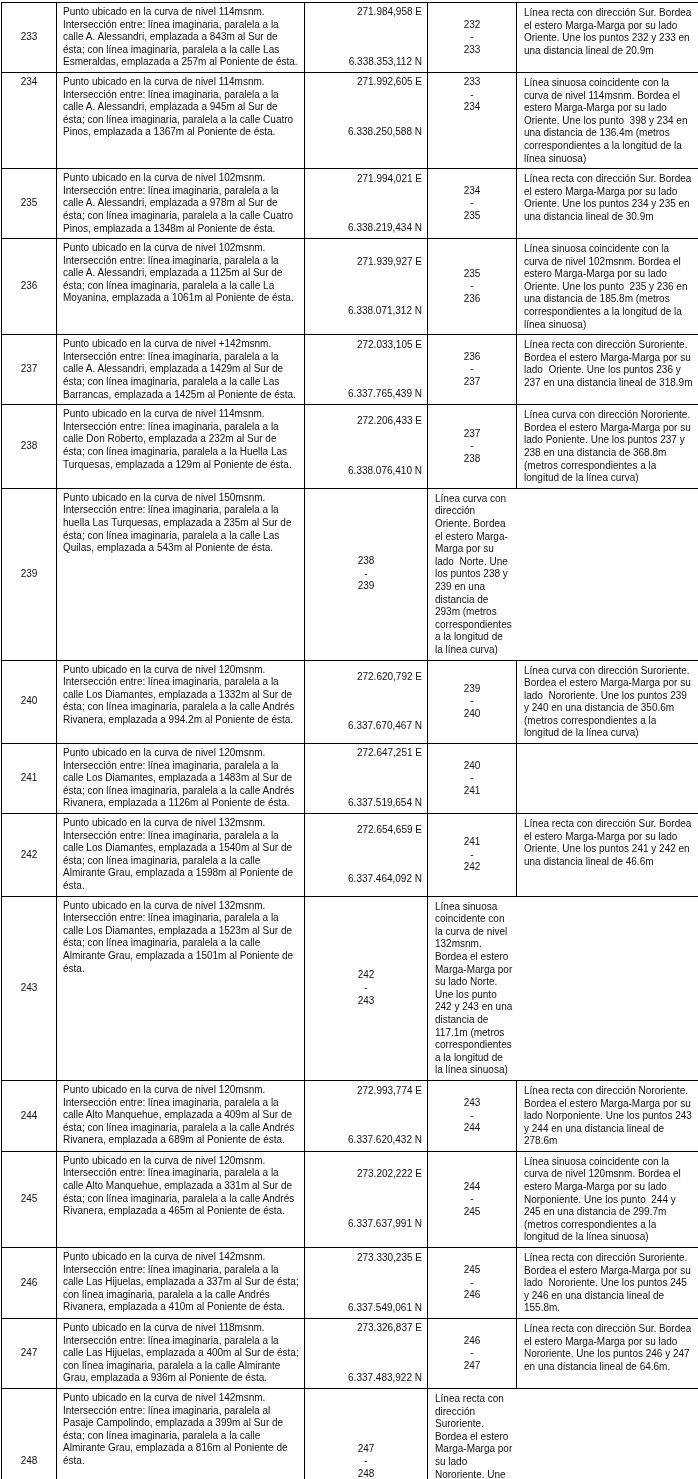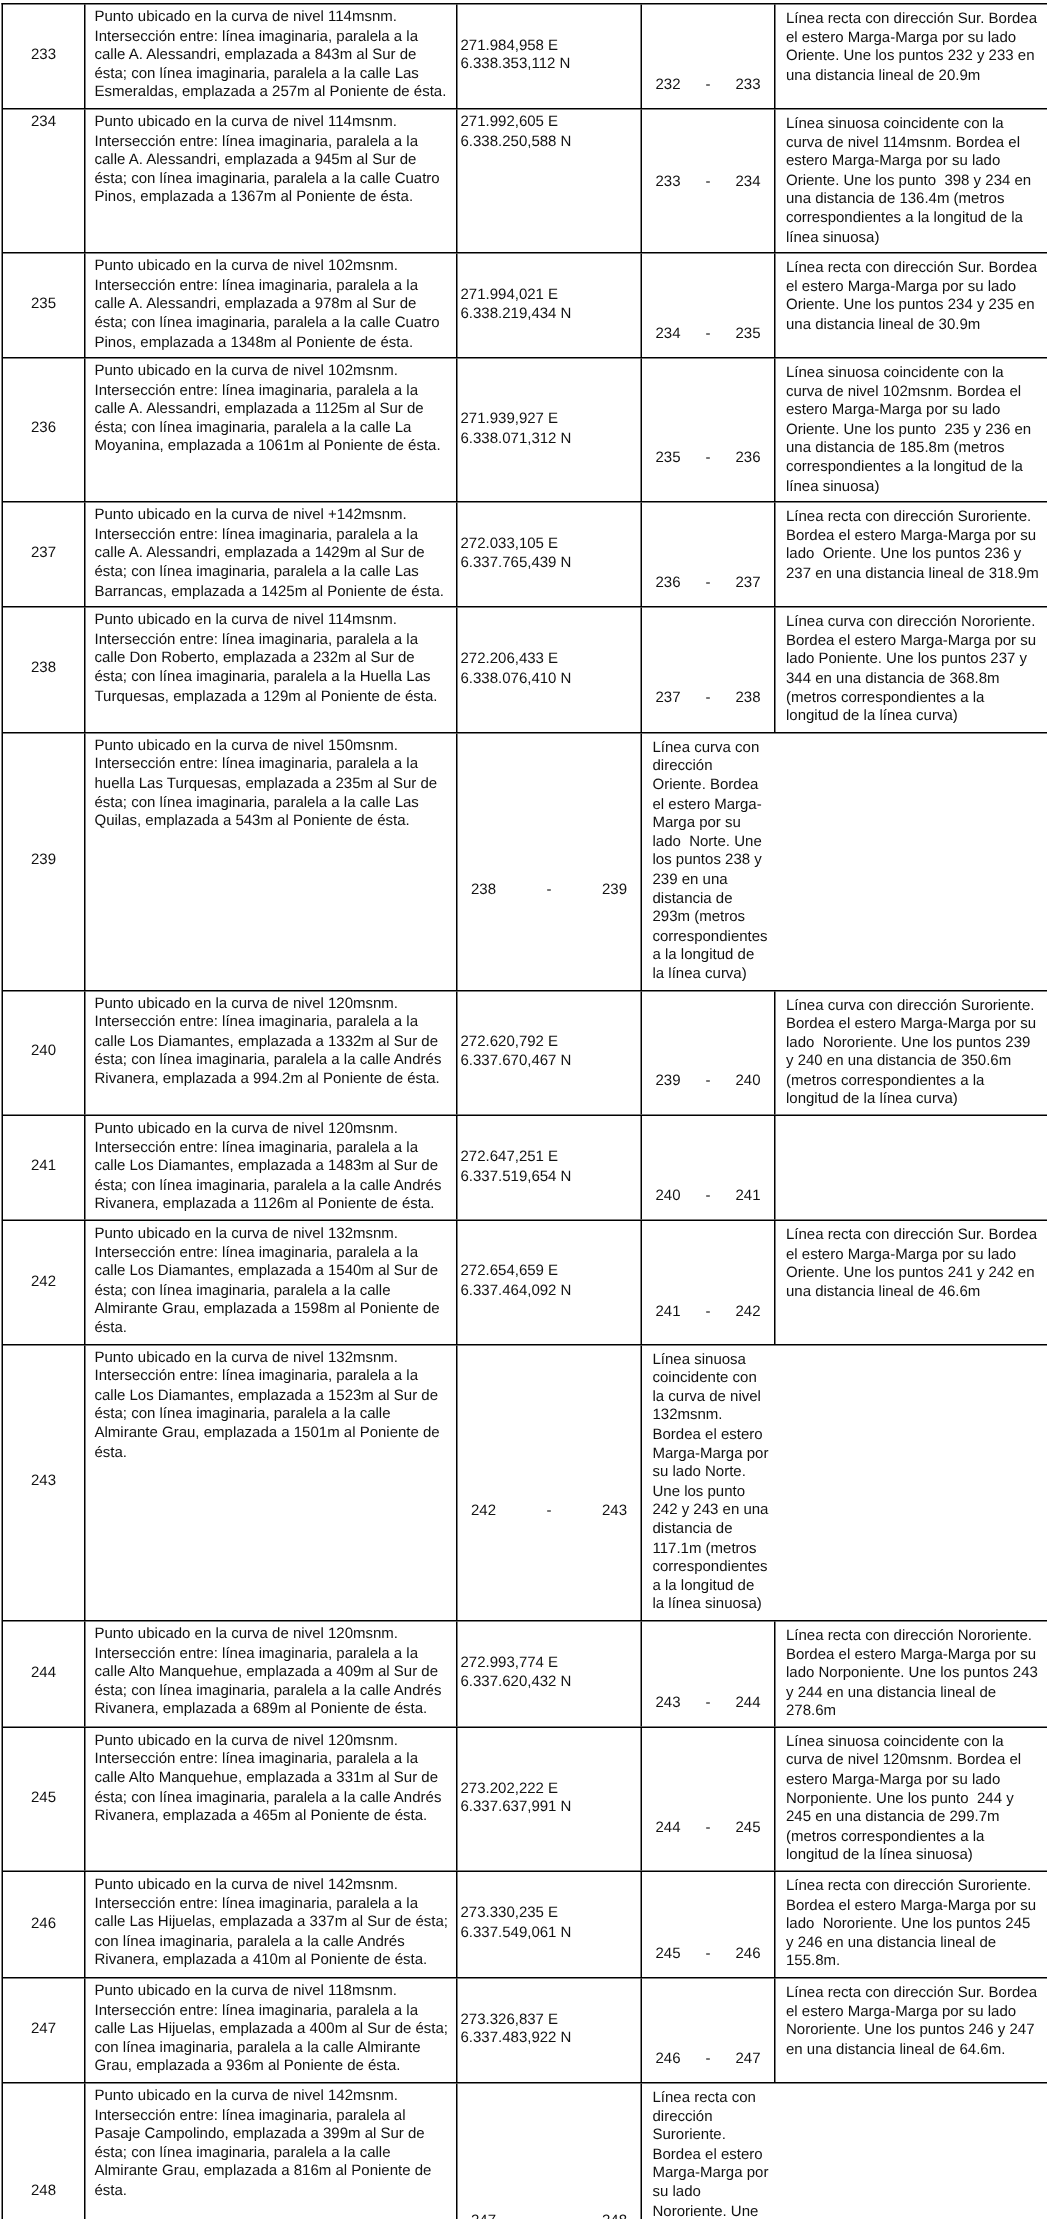--- a/index.html
+++ b/index.html
@@ -9,24 +9,24 @@
   .table{width:696px;margin-left:1px;border-top:1.5px solid #000;
          border-left:1.5px solid #000;border-right:1.5px solid #000;}
   .row{display:grid;grid-template-columns:55px 248px 123px 89px 1fr;
        border-bottom:1.5px solid #000;}
   .cell{box-sizing:border-box;font-size:10px;line-height:12.6px;
         border-right:1.5px solid #000;display:flex;flex-direction:column;
         justify-content:center;}
   .c-num{align-items:center;text-align:center;padding:2px 1px;}
   .c-desc{justify-content:flex-start;padding:3px 5px 3px 6px;
           white-space:pre-wrap;}
-  .c-coord{padding:2px 5px 2px 2px;}
+  .c-coord{text-align:right;padding:2px 5px 2px 2px;gap:37px;}
   .c-tramo{padding:2px 9px;}
-  .tramo-line{display:flex;flex-direction:row;justify-content:space-between;
-              width:100%;margin-top:40px;}
+  .tramo-line{display:flex;flex-direction:column;justify-content:space-between;
+              align-items:center;width:100%;}
   .c-linea{border-right:none;justify-content:flex-start;
            padding:4px 4px 3px 7px;white-space:pre-wrap;}
   .row.v-top .c-num,.row.v-top .c-coord,.row.v-top .c-tramo{
       justify-content:flex-start;padding-top:3px;}
   .sliver{display:grid;grid-template-columns:55px 248px 123px 89px 1fr;
           width:696px;margin-left:1px;height:4px;
           border-left:1.5px solid #000;border-right:1.5px solid #000;}
   .sliver>div{border-right:1.5px solid #000;}
   .sliver>div:last-child{border-right:none;}
 </style>
@@ -127,21 +127,21 @@
       <div>272.206,433 E</div>
       <div>6.338.076,410 N</div>
     </div>
     <div class="cell c-tramo">
       <div class="tramo-line">
         <span>237</span>
         <span>-</span>
         <span>238</span>
       </div>
     </div>
-    <div class="cell c-linea">Línea curva con dirección Nororiente. Bordea el estero Marga-Marga por su lado Poniente. Une los puntos 237 y 344 en una distancia de 368.8m (metros correspondientes a la longitud de la línea curva)</div>
+    <div class="cell c-linea">Línea curva con dirección Nororiente. Bordea el estero Marga-Marga por su lado Poniente. Une los puntos 237 y 238 en una distancia de 368.8m (metros correspondientes a la longitud de la línea curva)</div>
   </div>
 
   <div class="row">
     <div class="cell c-num">239</div>
     <div class="cell c-desc">Punto ubicado en la curva de nivel 150msnm. Intersección entre: línea imaginaria, paralela a la huella Las Turquesas, emplazada a 235m al Sur de ésta; con línea imaginaria, paralela a la calle Las Quilas, emplazada a 543m al Poniente de ésta.</div>
     <div class="cell c-tramo">
       <div class="tramo-line">
         <span>238</span>
         <span>-</span>
         <span>239</span>

